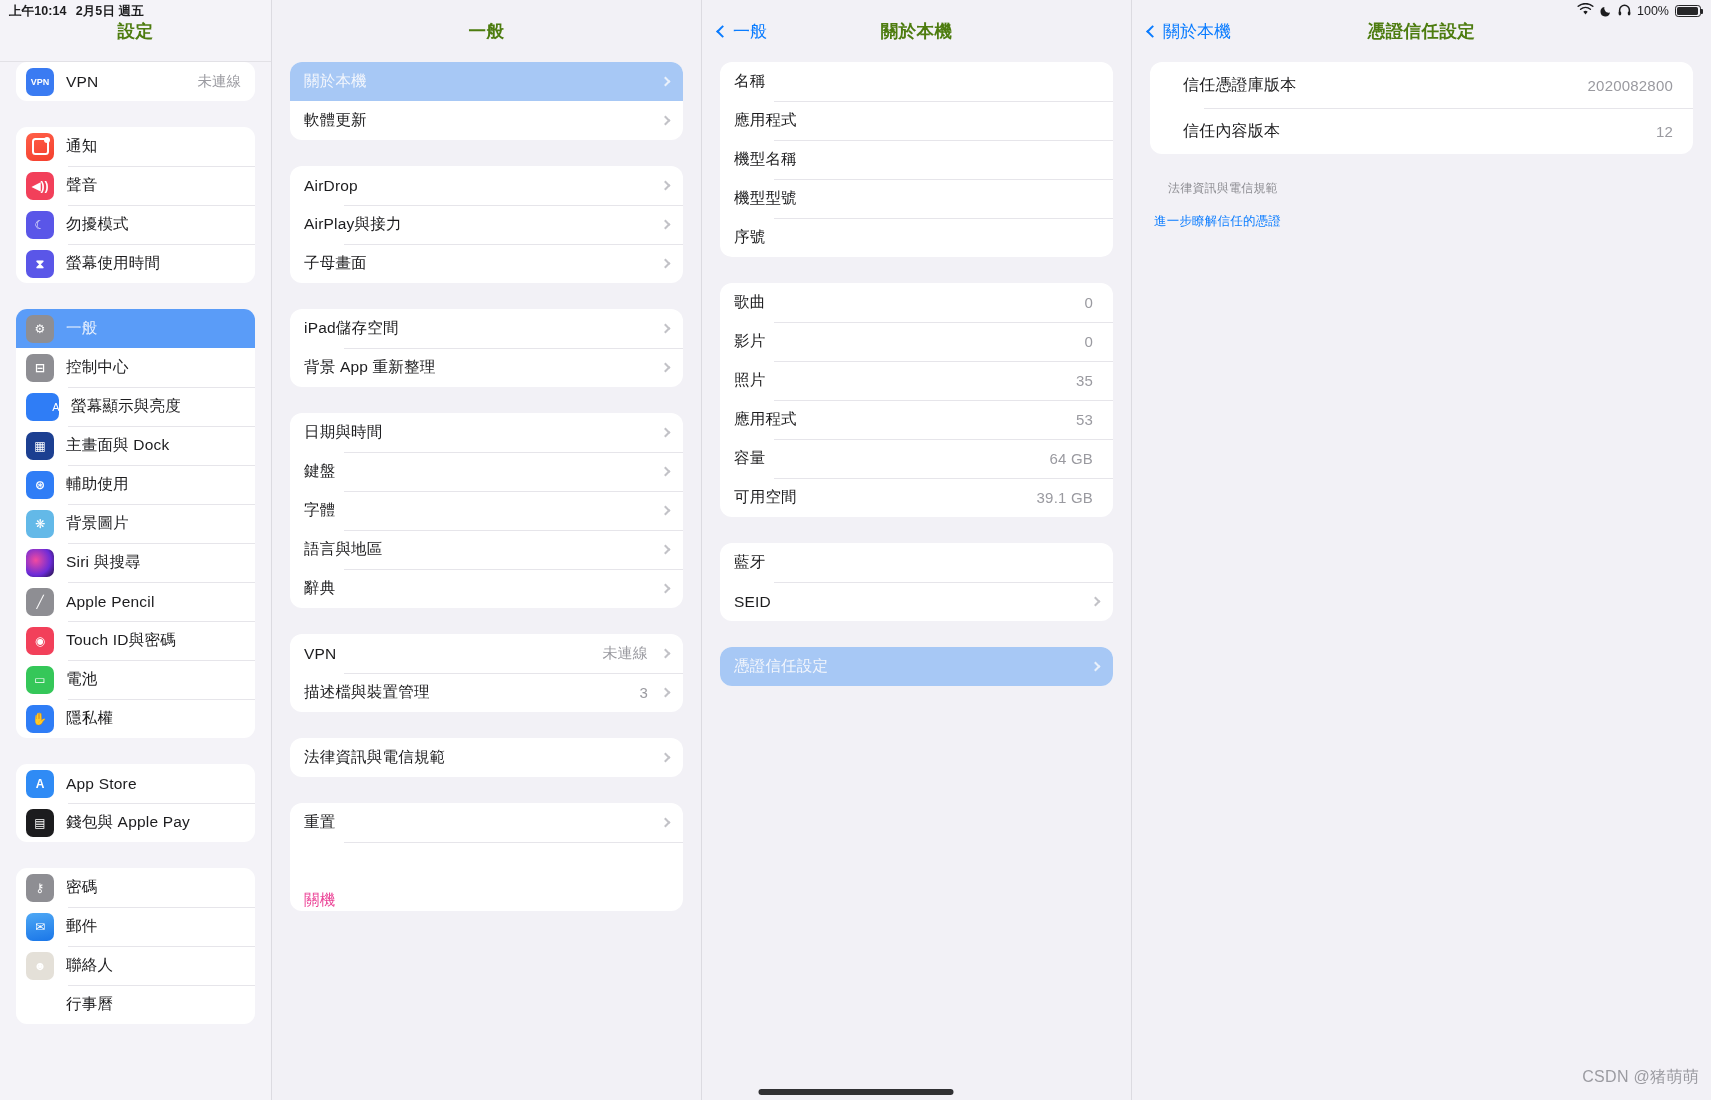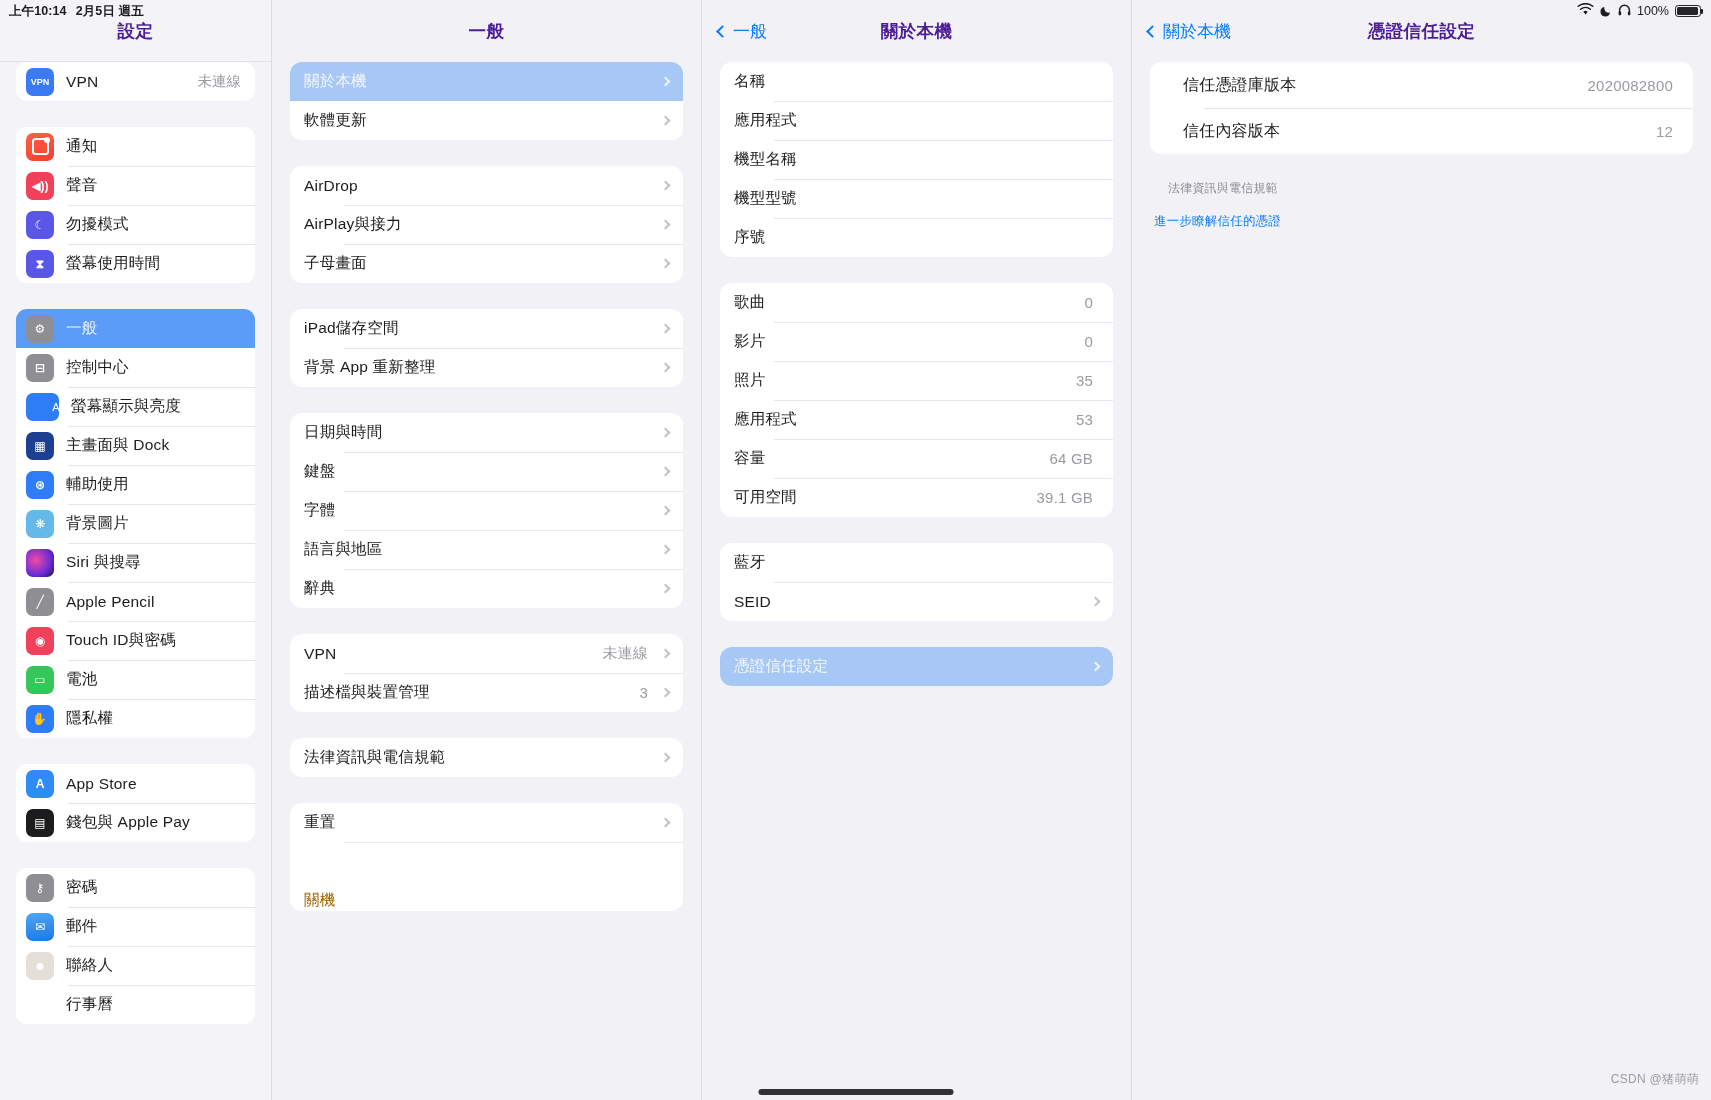--- a/index.html
+++ b/index.html
@@ -29,21 +29,21 @@
   
   .panel { position:absolute; top:0; bottom:0; background:#f2f1f6; overflow:hidden; }
   .panel.sidebar  { left:0;    width:271px; background:#f4f3f8; }
   .panel.general  { left:271px; width:430px; border-left:1px solid #dcdbe1; }
   .panel.about    { left:701px; width:430px; border-left:1px solid #dcdbe1; }
   .panel.cert     { left:1131px; width:580px; border-left:1px solid #dcdbe1; }
 
   .navbar { height:62px; position:relative; display:flex; align-items:center;
     justify-content:center; background:#f4f3f8; }
   .panel.general .navbar,.panel.about .navbar,.panel.cert .navbar { background:#f2f1f6; }
-  .navtitle { font-size:17.5px; font-weight:700; color:#4c1d95; letter-spacing:.4px; }
+  .navtitle { font-size:17.5px; font-weight:700; color:#4d7c0f; letter-spacing:.4px; }
   .navback { position:absolute; left:16px; display:flex; align-items:center; gap:4px;
     color:#0a7cff; font-size:17px; cursor:pointer; }
   .chevL { width:9px; height:9px; border-left:2.6px solid #0a7cff; border-bottom:2.6px solid #0a7cff;
     transform:rotate(45deg); display:inline-block; margin-right:2px; }
   .panel.sidebar .navbar { border-bottom:1px solid #e2e1e6; }
 
   .scroll { position:absolute; top:62px; left:0; right:0; bottom:0; }
 
   
   .card { background:#fff; border-radius:12px; overflow:hidden; margin-bottom:26px; }
@@ -54,21 +54,21 @@
   .row.ind + .row:before { left:54px; }
   .row .label { font-size:15.5px; color:#1c1c1e; flex:1; letter-spacing:.2px; white-space:nowrap; }
   .row .value { font-size:15px; color:#9a9aa0; margin-left:auto; padding-right:6px; letter-spacing:.2px; }
   .chev { width:7px; height:7px; border-top:2px solid #c2c2c7; border-right:2px solid #c2c2c7;
     transform:rotate(45deg); flex:none; margin-left:8px; }
   .row.sel { background:#a7c8f5; }
   .row.sel .label { color:#f3f6fc; }
   .row.sel .chev { border-color:#eaf1fb; }
   .row.sel:before { display:none; }
   .row.sel + .row:before { display:none; }
-  .row.linkblue .label { color:#a16207;margin-top:48px; }
+  .row.linkblue .label { color:#ec4899;margin-top:48px; }
 
   
   .sb-wrap { padding:0 16px; }
   .sb-card { background:#fff; border-radius:11px; overflow:hidden; margin-bottom:26px; }
   .sb-row { display:flex; align-items:center; height:39px; padding:0 10px; position:relative; cursor:pointer; }
   .sb-row + .sb-row:before { content:""; position:absolute; left:52px; right:0; top:0; height:1px; background:#e6e5ea; }
   .sb-row.sel { background:#5a9cf8; }
   .sb-row.sel .sb-label { color:#e8f0fd; }
   .sb-row.sel:before,.sb-row.sel + .sb-row:before { display:none; }
   .sb-ico { width:28px; height:28px; border-radius:7px; flex:none; margin-right:12px;
@@ -110,21 +110,21 @@
   .toggle { width:58px; height:34px; border-radius:17px; background:#aac9f7; position:relative; flex:none;
     margin-left:auto; cursor:pointer; }
   .toggle .knob { position:absolute; top:2.5px; left:2.5px; width:29px; height:29px; border-radius:50%;
     background:#bdd4f7; box-shadow:0 1px 2px rgba(0,0,0,.12); }
   .row.tall { min-height:46px; }
   .row.tall .label { font-size:16px;margin-left:19px; }
 
   
   .home-ind { position:absolute; bottom:5px; left:50%; transform:translateX(-50%);
     width:195px; height:6px; background:#1c1c1e; border-radius:3px; opacity:.9; z-index:30; }
-  .watermark { position:absolute; right:12px; bottom:12px; font-size:12px; color:#9b9ba1;
+  .watermark { position:absolute; right:12px; bottom:12px; font-size:16px; color:#9b9ba1;
     letter-spacing:.3px; z-index:35; }
 </style>
 </head>
 <body>
 
 <div class="statusbar">
   <div class="sb-left">
     <span>上午10:14</span>
     <span>2月5日 週五</span>
   </div>

